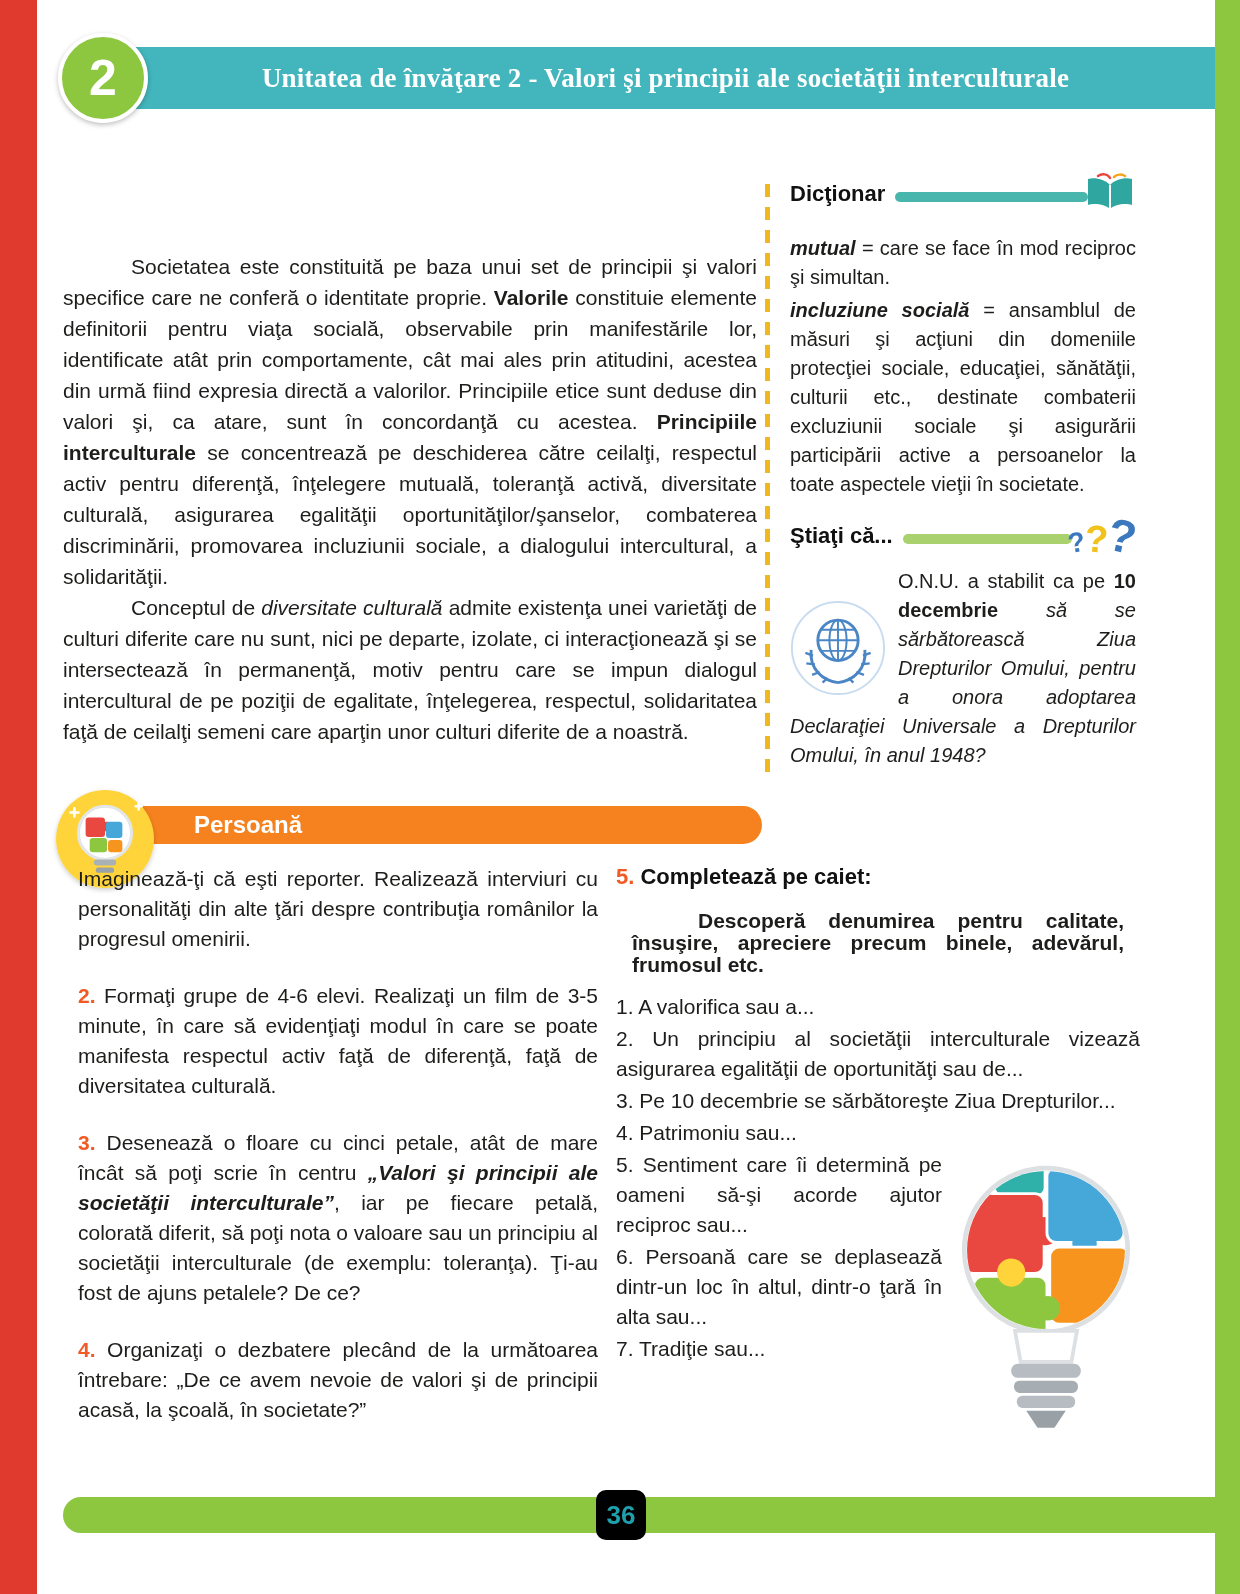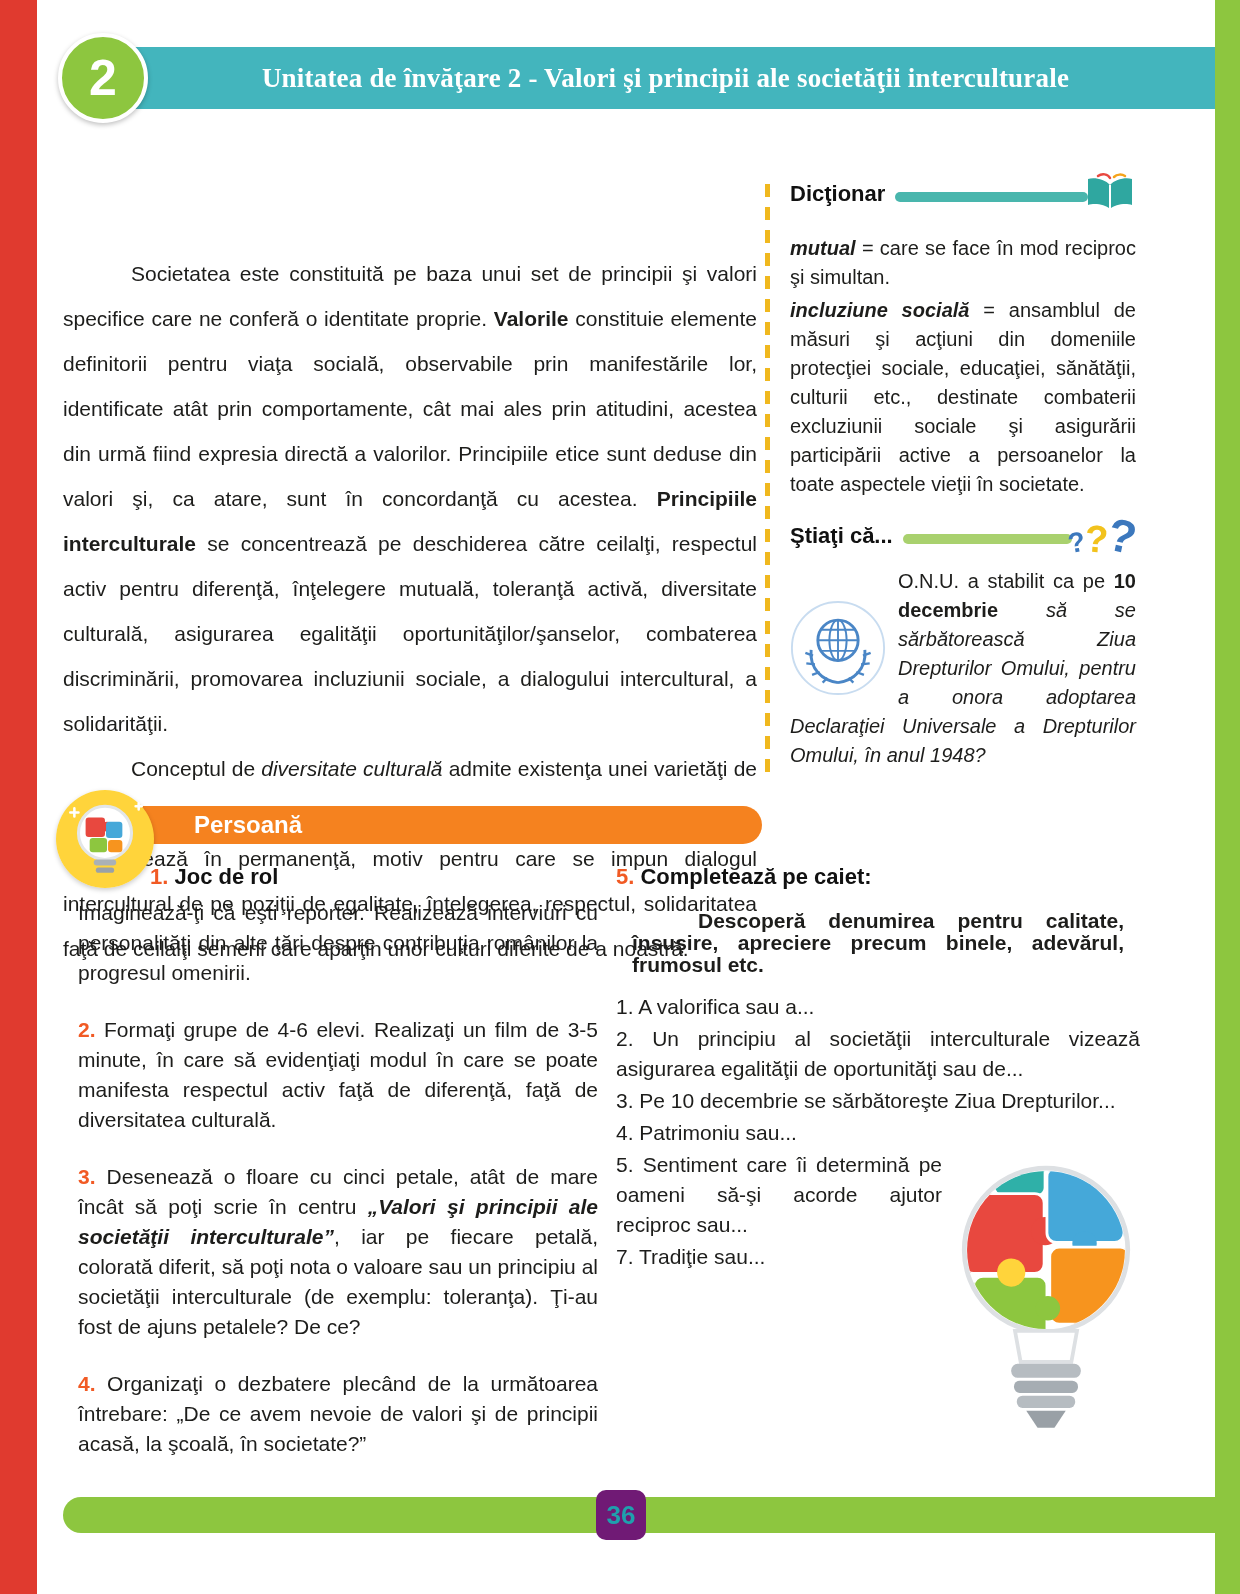--- a/index.html
+++ b/index.html
@@ -24,21 +24,21 @@
 
   
   .lesson-title { position:absolute; left:63px; top:178px; width:700px;
                   font-size:29px; font-weight:bold; letter-spacing:-0.4px; white-space:nowrap; color:#111; }
   .lesson-title .hl { background-image:linear-gradient(#ffd400,#ffd400);
                       background-repeat:no-repeat; background-size:100% 21px; background-position:0 19px;
                       padding-right:10px; }
 
   
   .body-col { position:absolute; left:63px; top:251px; width:694px;
-              font-size:21px; line-height:45px; text-align:justify; }
+              font-size:21px; line-height:31px; text-align:justify; }
   .body-col p { text-indent:68px; }
 
   
   .v-dashes { position:absolute; left:765px; top:184px; height:594px; width:5px;
               background:repeating-linear-gradient(to bottom, #f0b81e 0 13px, transparent 13px 23px); }
 
   
   .sidebar { position:absolute; left:790px; top:172px; width:346px; }
   .rubric-head { display:flex; align-items:center; margin-bottom:18px; }
   .rubric-title { font-size:22px; font-weight:bold; white-space:nowrap; margin-right:10px; color:#111; }
@@ -73,21 +73,21 @@
   .ex-head-flush { font-size:22px; font-weight:bold; margin:0 0 8px 0; color:#111; }
   .ex-text { font-size:21px; line-height:30px; text-align:justify; margin-bottom:27px; }
   .ex5-intro { font-size:21px; line-height:22px; text-align:justify; text-indent:66px; margin:20px 16px 16px;font-weight:bold; }
   .ex5-items p { font-size:21px; line-height:30px; text-align:justify; margin-bottom:2px; }
   .bulb-float { float:right; width:188px; height:282px; margin:6px 0 4px 10px; }
 
   
   .footer-bar { position:absolute; left:63px; right:25px; top:1497px; height:36px;
                 background:#8dc63f; border-radius:18px 0 0 18px; }
   .page-badge { position:absolute; left:596px; top:1490px; width:50px; height:50px;
-                background:#701a75; border-radius:10px;
+                background:#000000; border-radius:10px;
                 display:flex; align-items:center; justify-content:center;
                 color:#1fa0ad; font-size:26px; font-weight:bold; }
 </style>
 </head>
 <body>
 
 <div class="page">
 
   <div class="bar-left"></div>
   <div class="bar-right"></div>
@@ -179,24 +179,20 @@
       <rect x="37" y="68" width="22" height="6" rx="3" fill="#aab1b6"></rect>
       <rect x="39" y="76" width="18" height="5" rx="2.5" fill="#9aa1a7"></rect>
     </svg>
   </div>
 
   <div class="exercises">
 
     <div class="ex-left">
 
       <div>
-        <div class="ex-head">
-          <span class="ex-num">1.</span>
-          <span>Joc de rol</span>
-        </div>
         <p class="ex-text">Imaginează-ţi că eşti reporter. Realizează interviuri cu personalităţi din alte ţări despre contribuţia românilor la progresul omenirii.</p>
       </div>
 
       <div>
         <p class="ex-text"><span class="ex-num">2.</span> <span>Formaţi grupe de 4-6 elevi. Realizaţi un film de 3-5 minute, în care să evidenţiaţi modul în care se poate manifesta respectul activ faţă de diferenţă, faţă de diversitatea culturală.</span></p>
       </div>
 
       <div>
         <p class="ex-text"><span class="ex-num">3.</span> <span>Desenează o floare cu cinci petale, atât de mare încât să poţi scrie în centru <b><i>„Valori şi principii ale societăţii interculturale”</i></b>, iar pe fiecare petală, colorată diferit, să poţi nota o valoare sau un principiu al societăţii interculturale (de exemplu: toleranţa). Ţi-au fost de ajuns petalele? De ce?</span></p>
       </div>
@@ -243,20 +239,21 @@
             </g>
             <path d="M62 186 L128 186 L122 219 L68 219 Z" fill="#ffffff" stroke="#dde0e3" stroke-width="4"></path>
             <rect x="58" y="221" width="74" height="15" rx="7" fill="#b6bcc1"></rect>
             <rect x="61" y="239" width="68" height="13" rx="6" fill="#a6adb3"></rect>
             <rect x="64" y="255" width="62" height="13" rx="6" fill="#b6bcc1"></rect>
             <path d="M74 271 L116 271 L104 289 L86 289 Z" fill="#99a0a6"></path>
           </svg>
         </div>
 
         <p>5. Sentiment care îi determină pe oameni să-şi acorde ajutor reciproc sau...</p>
+        <p>6. Persoană care se deplasează dintr-un loc în altul, dintr-o ţară în alta sau...</p>
         <p>7. Tradiţie sau...</p>
       </div>
 
     </div>
   </div>
 
   <div class="footer-bar"></div>
   <div class="page-badge">
     <span>36</span>
   </div>

